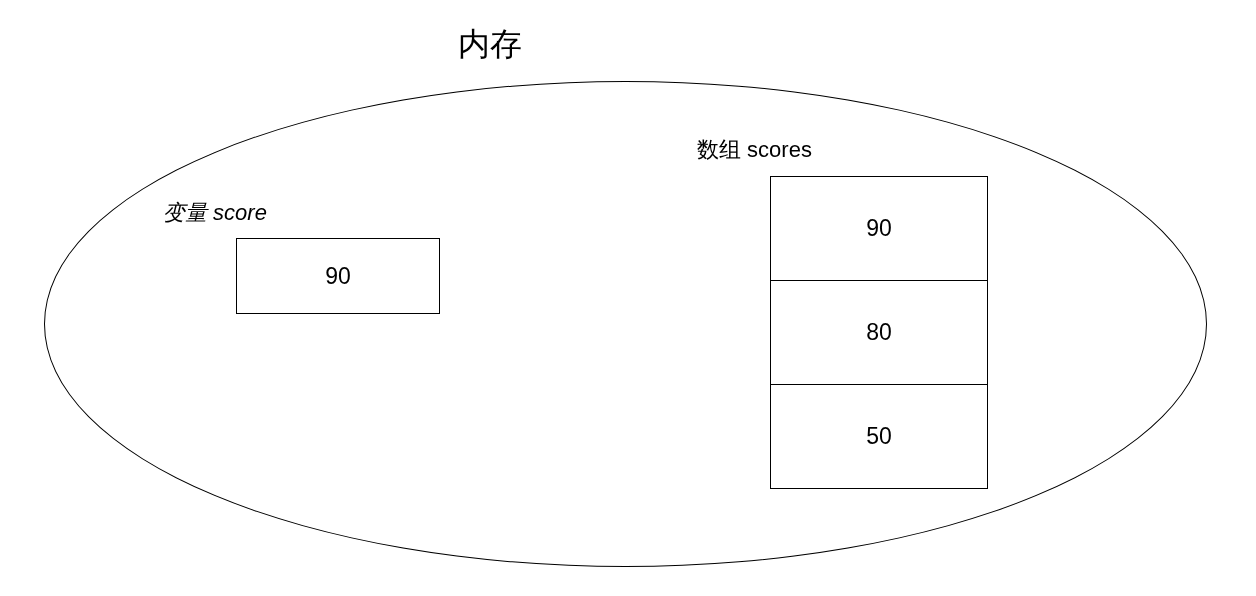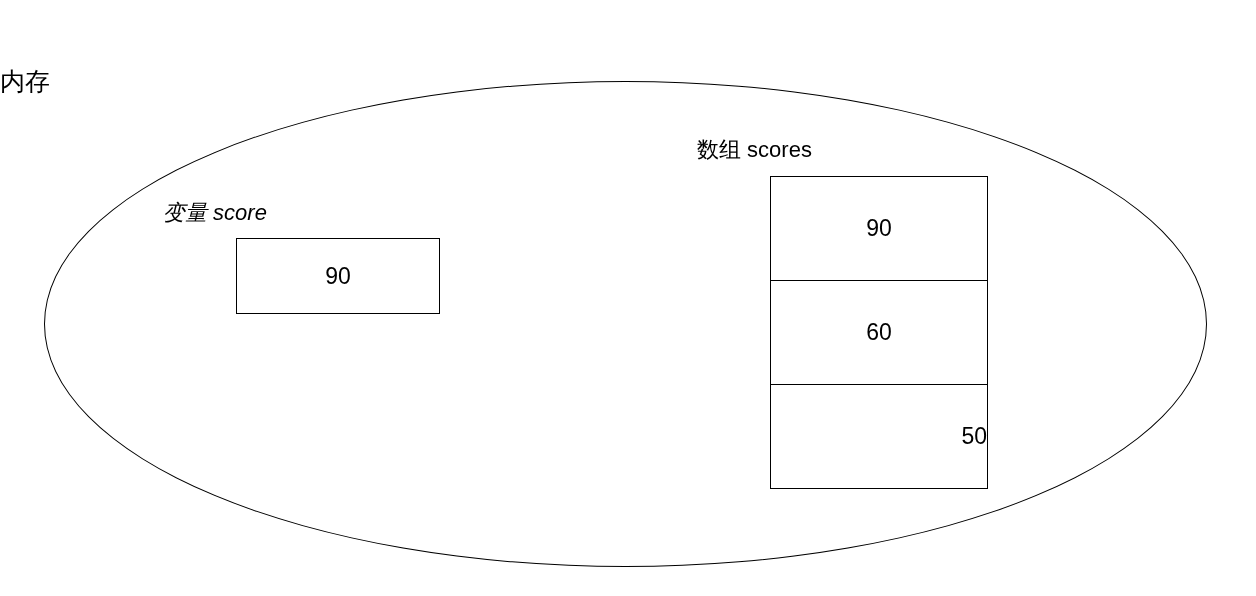--- a/index.html
+++ b/index.html
@@ -23,26 +23,25 @@
     width: 1256px;
     height: 596px;
   }
 
   
   .diagram-title {
     position: absolute;
     left: 0;
     top: 29px;
     width: 980px;
-    text-align: left;
-    font-size: 25px;
+    text-align: center;
+    font-size: 32px;
     line-height: 30px;
     white-space: nowrap;
     color: #000;
-    margin-top: 37px;
   }
 
   
   .memory-ellipse {
     position: absolute;
     left: 44px;
     top: 81px;
     width: 1163px;
     height: 486px;
     border: 1px solid #000000;
@@ -98,21 +97,20 @@
   .array-cell {
     flex: 1 1 0;
     display: flex;
     align-items: center;
     justify-content: center;
     border-bottom: 1px solid #000000;
     box-sizing: border-box;
   }
   .array-cell:last-child {
     border-bottom: none;
-    justify-content: flex-end;
   }
   .array-cell .cell-value {
     font-size: 23px;
     line-height: 27px;
     color: #000;
   }
 </style>
 </head>
 <body>
 
@@ -128,20 +126,20 @@
     <span class="cell-value">90</span>
   </div>
 
   <div class="field-label label-array">数组 scores</div>
 
   <div class="array-table">
     <div class="array-cell">
       <span class="cell-value">90</span>
     </div>
     <div class="array-cell">
-      <span class="cell-value">60</span>
+      <span class="cell-value">80</span>
     </div>
     <div class="array-cell">
       <span class="cell-value">50</span>
     </div>
   </div>
 
 </div>
 
 </body></html>

